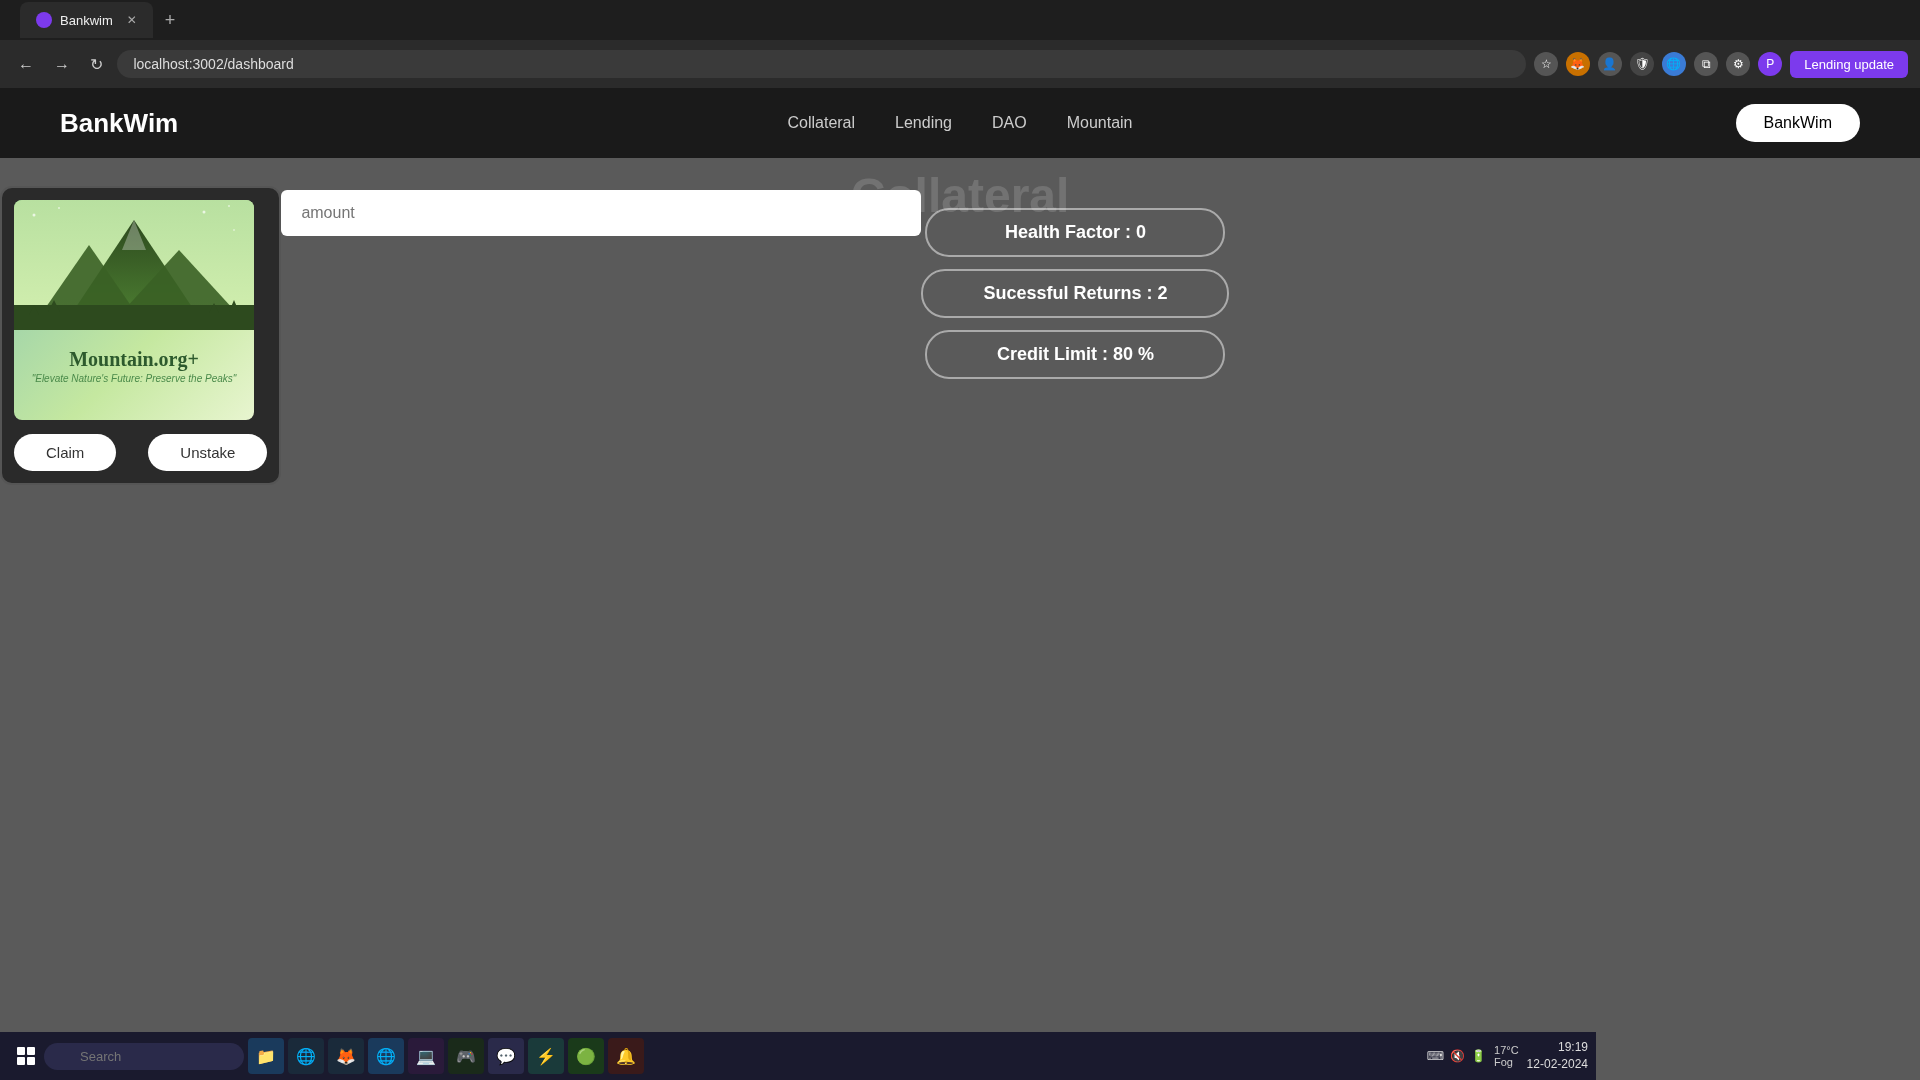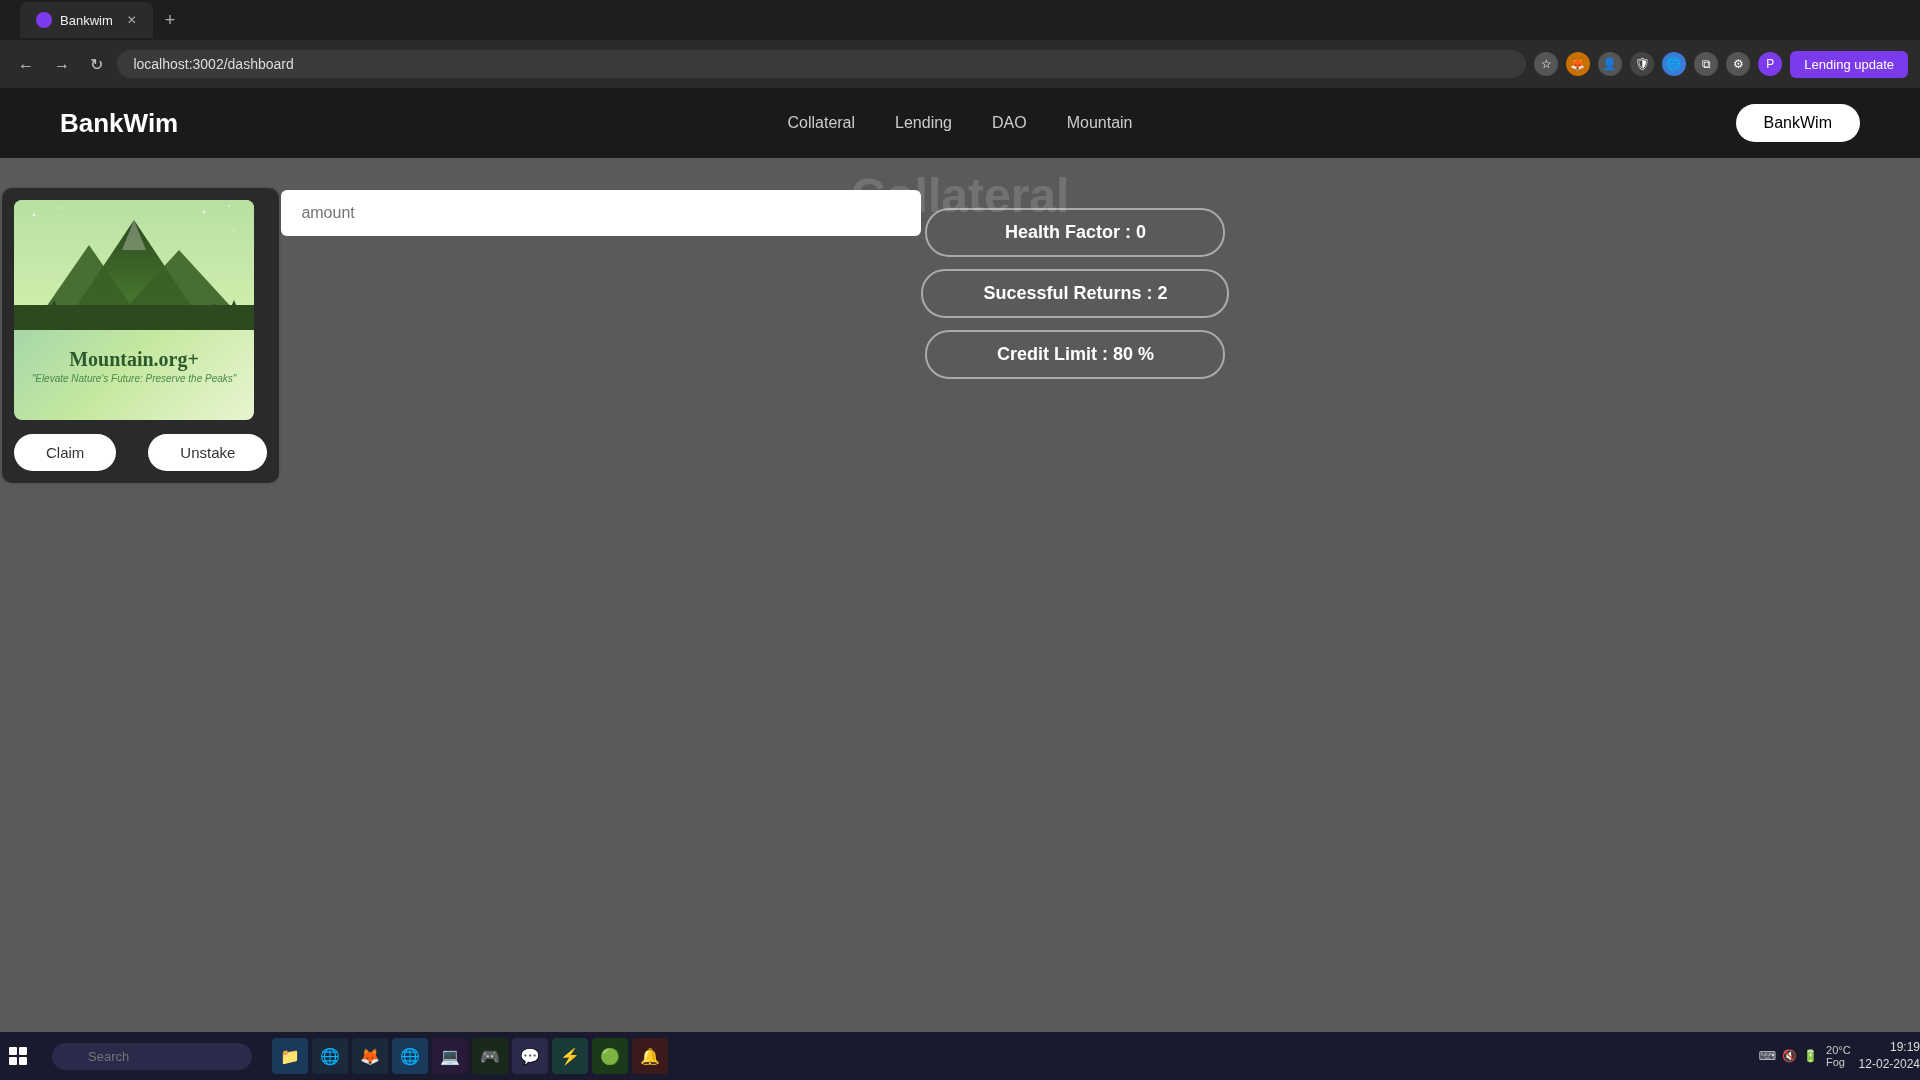--- a/index.html
+++ b/index.html
@@ -262,27 +262,27 @@
       color: #fff;
       min-width: 300px;
       text-align: center;
     }
 
     
     .taskbar {
       position: fixed;
       bottom: 0;
       left: 0;
-      width: 1920px;
+      width: 1596px;
       height: 48px;
       background: #1a1a2e;
       display: flex;
       align-items: center;
-      padding: 0 0;
-      gap: 16px;
+      padding: 0 8px;
+      gap: 0;
       z-index: 100;
     }
     .start-btn {
       width: 36px; height: 36px;
       background: transparent;
       border: none;
       cursor: pointer;
       display: flex;
       align-items: center;
       justify-content: center;
@@ -496,21 +496,21 @@
     <div class="tb-app" style="background:#1a3a1a;">🟢</div>
     <div class="tb-app" style="background:#3a1a1a;">🔔</div>
   </div>
   <div class="taskbar-right">
     <div class="sys-tray">
       <span>⌨</span>
       <span>🔇</span>
       <span>🔋</span>
     </div>
     <div class="weather-info">
-      <div>20°C</div>
+      <div>17°C</div>
       <div>Fog</div>
     </div>
     <div class="clock">
       <div>19:19</div>
       <div>12-02-2024</div>
     </div>
   </div>
 </div>
 
 </body></html>

